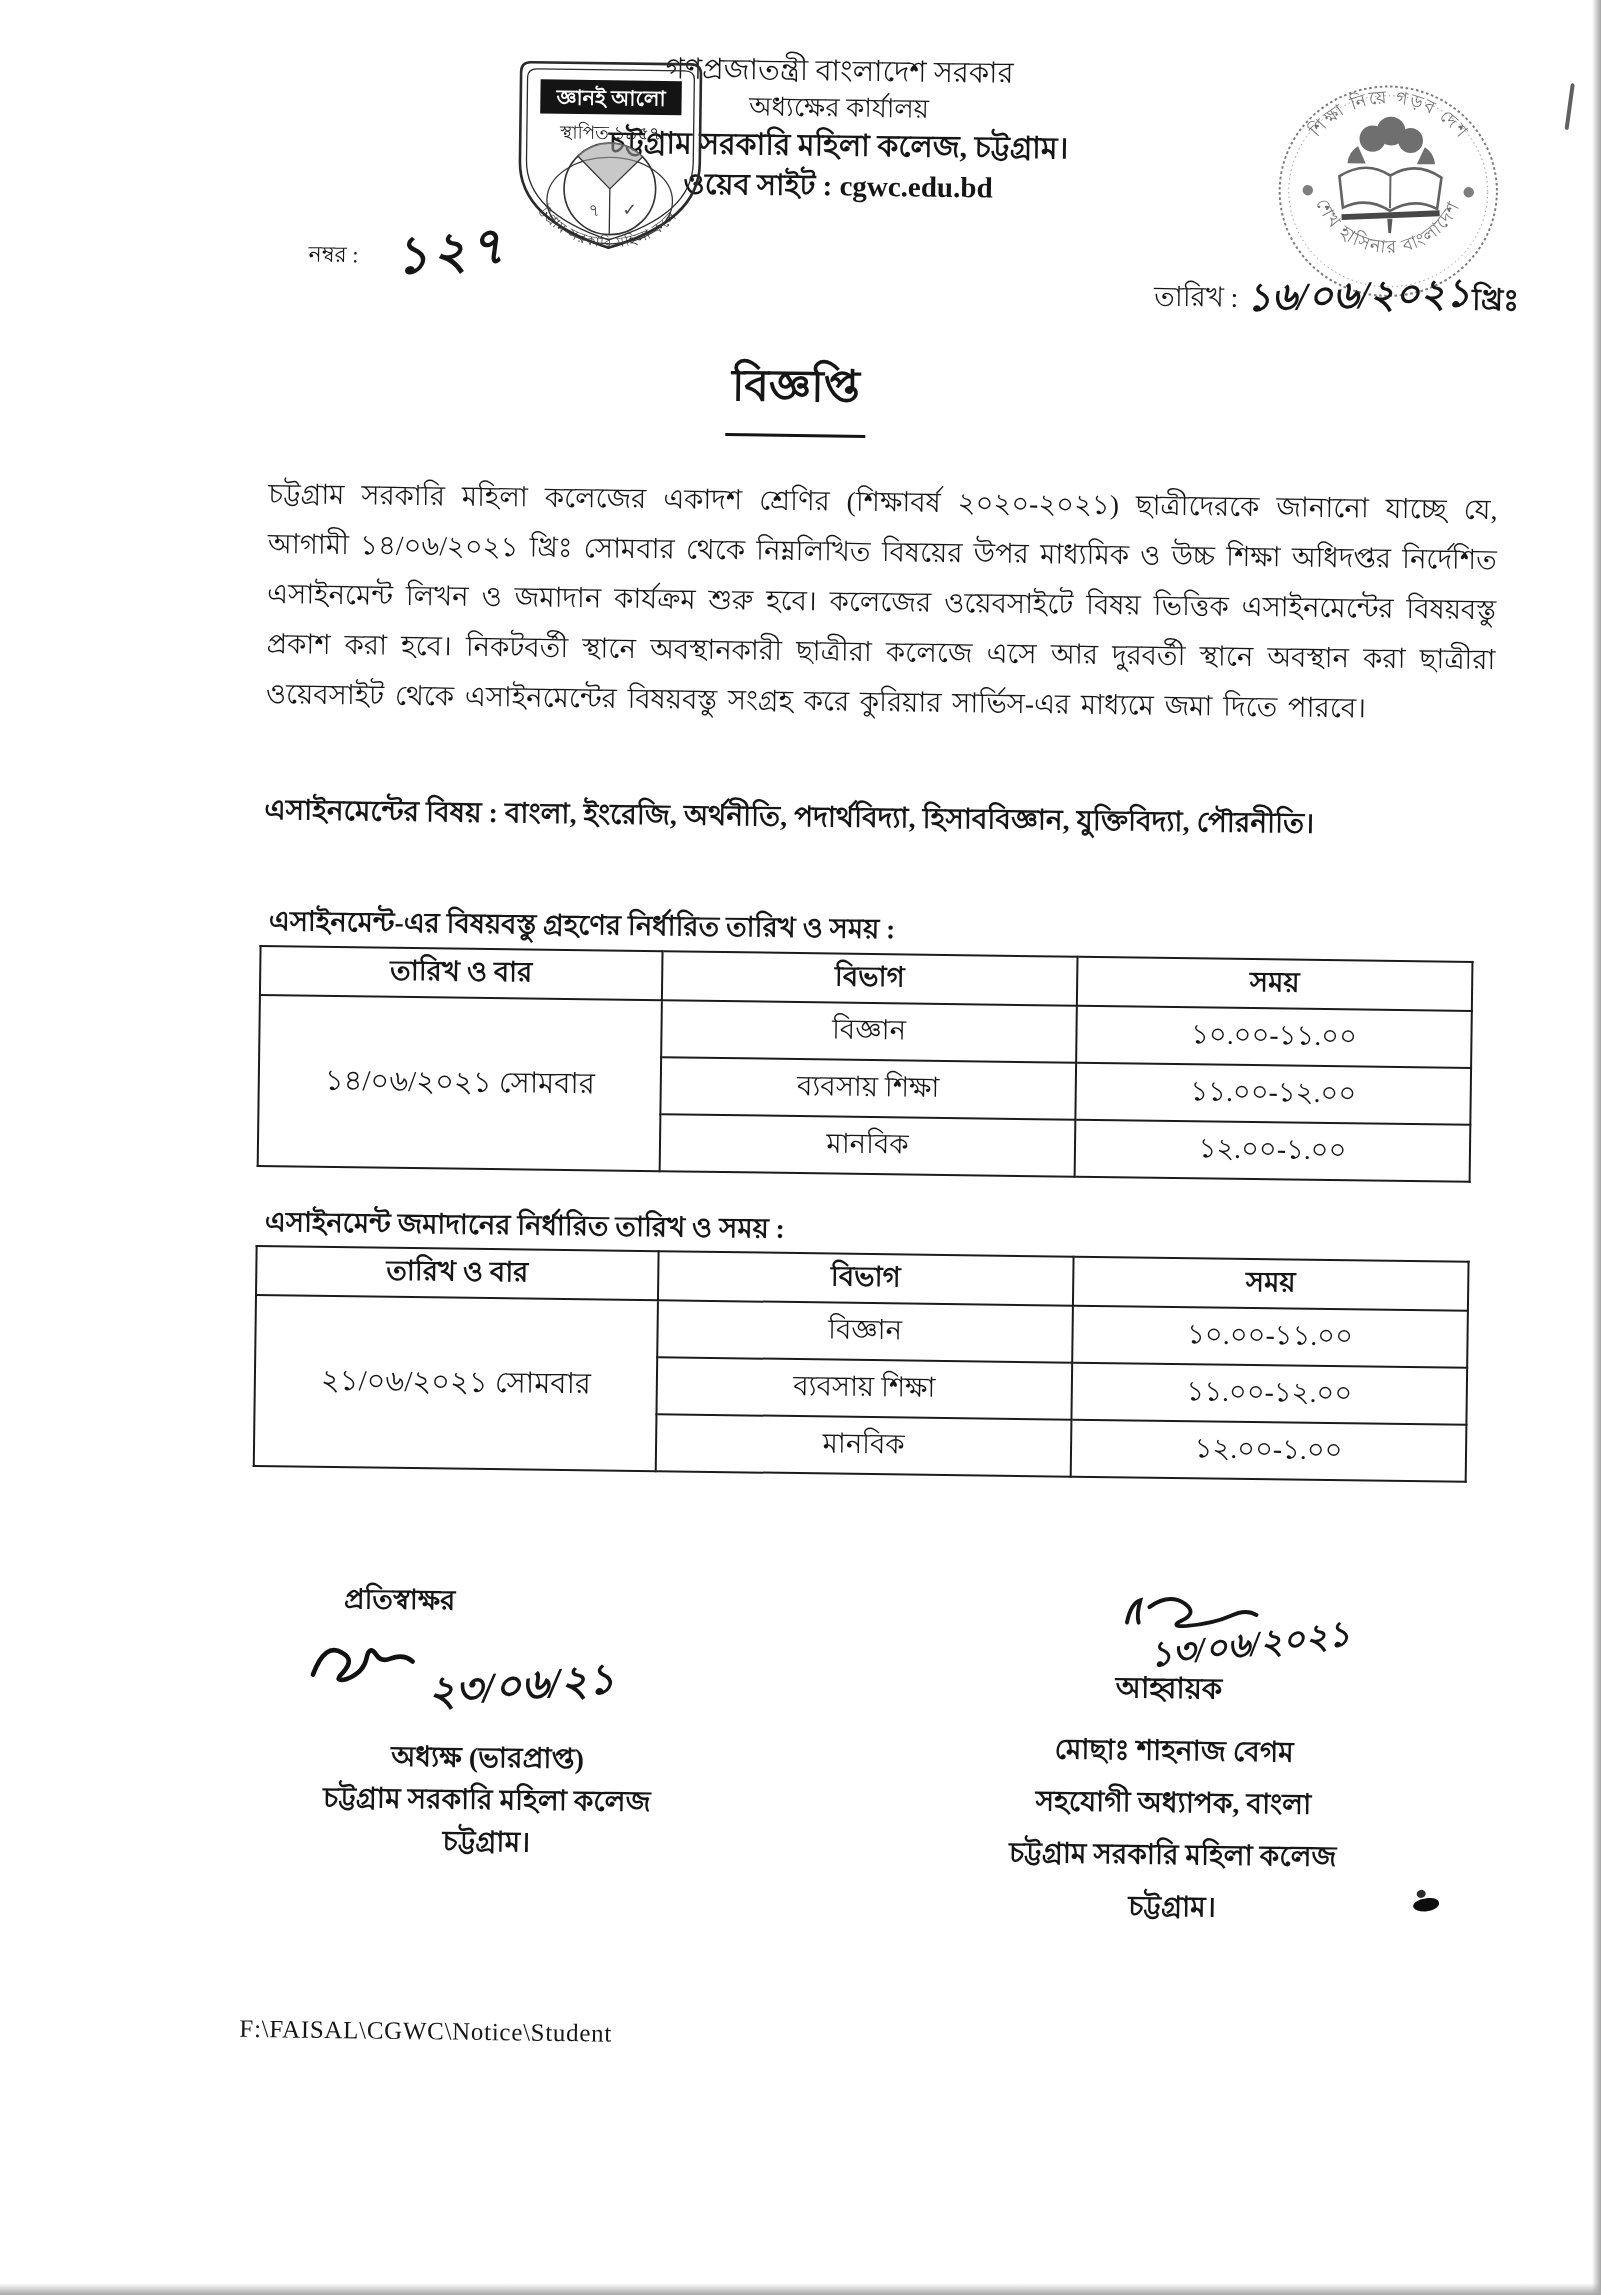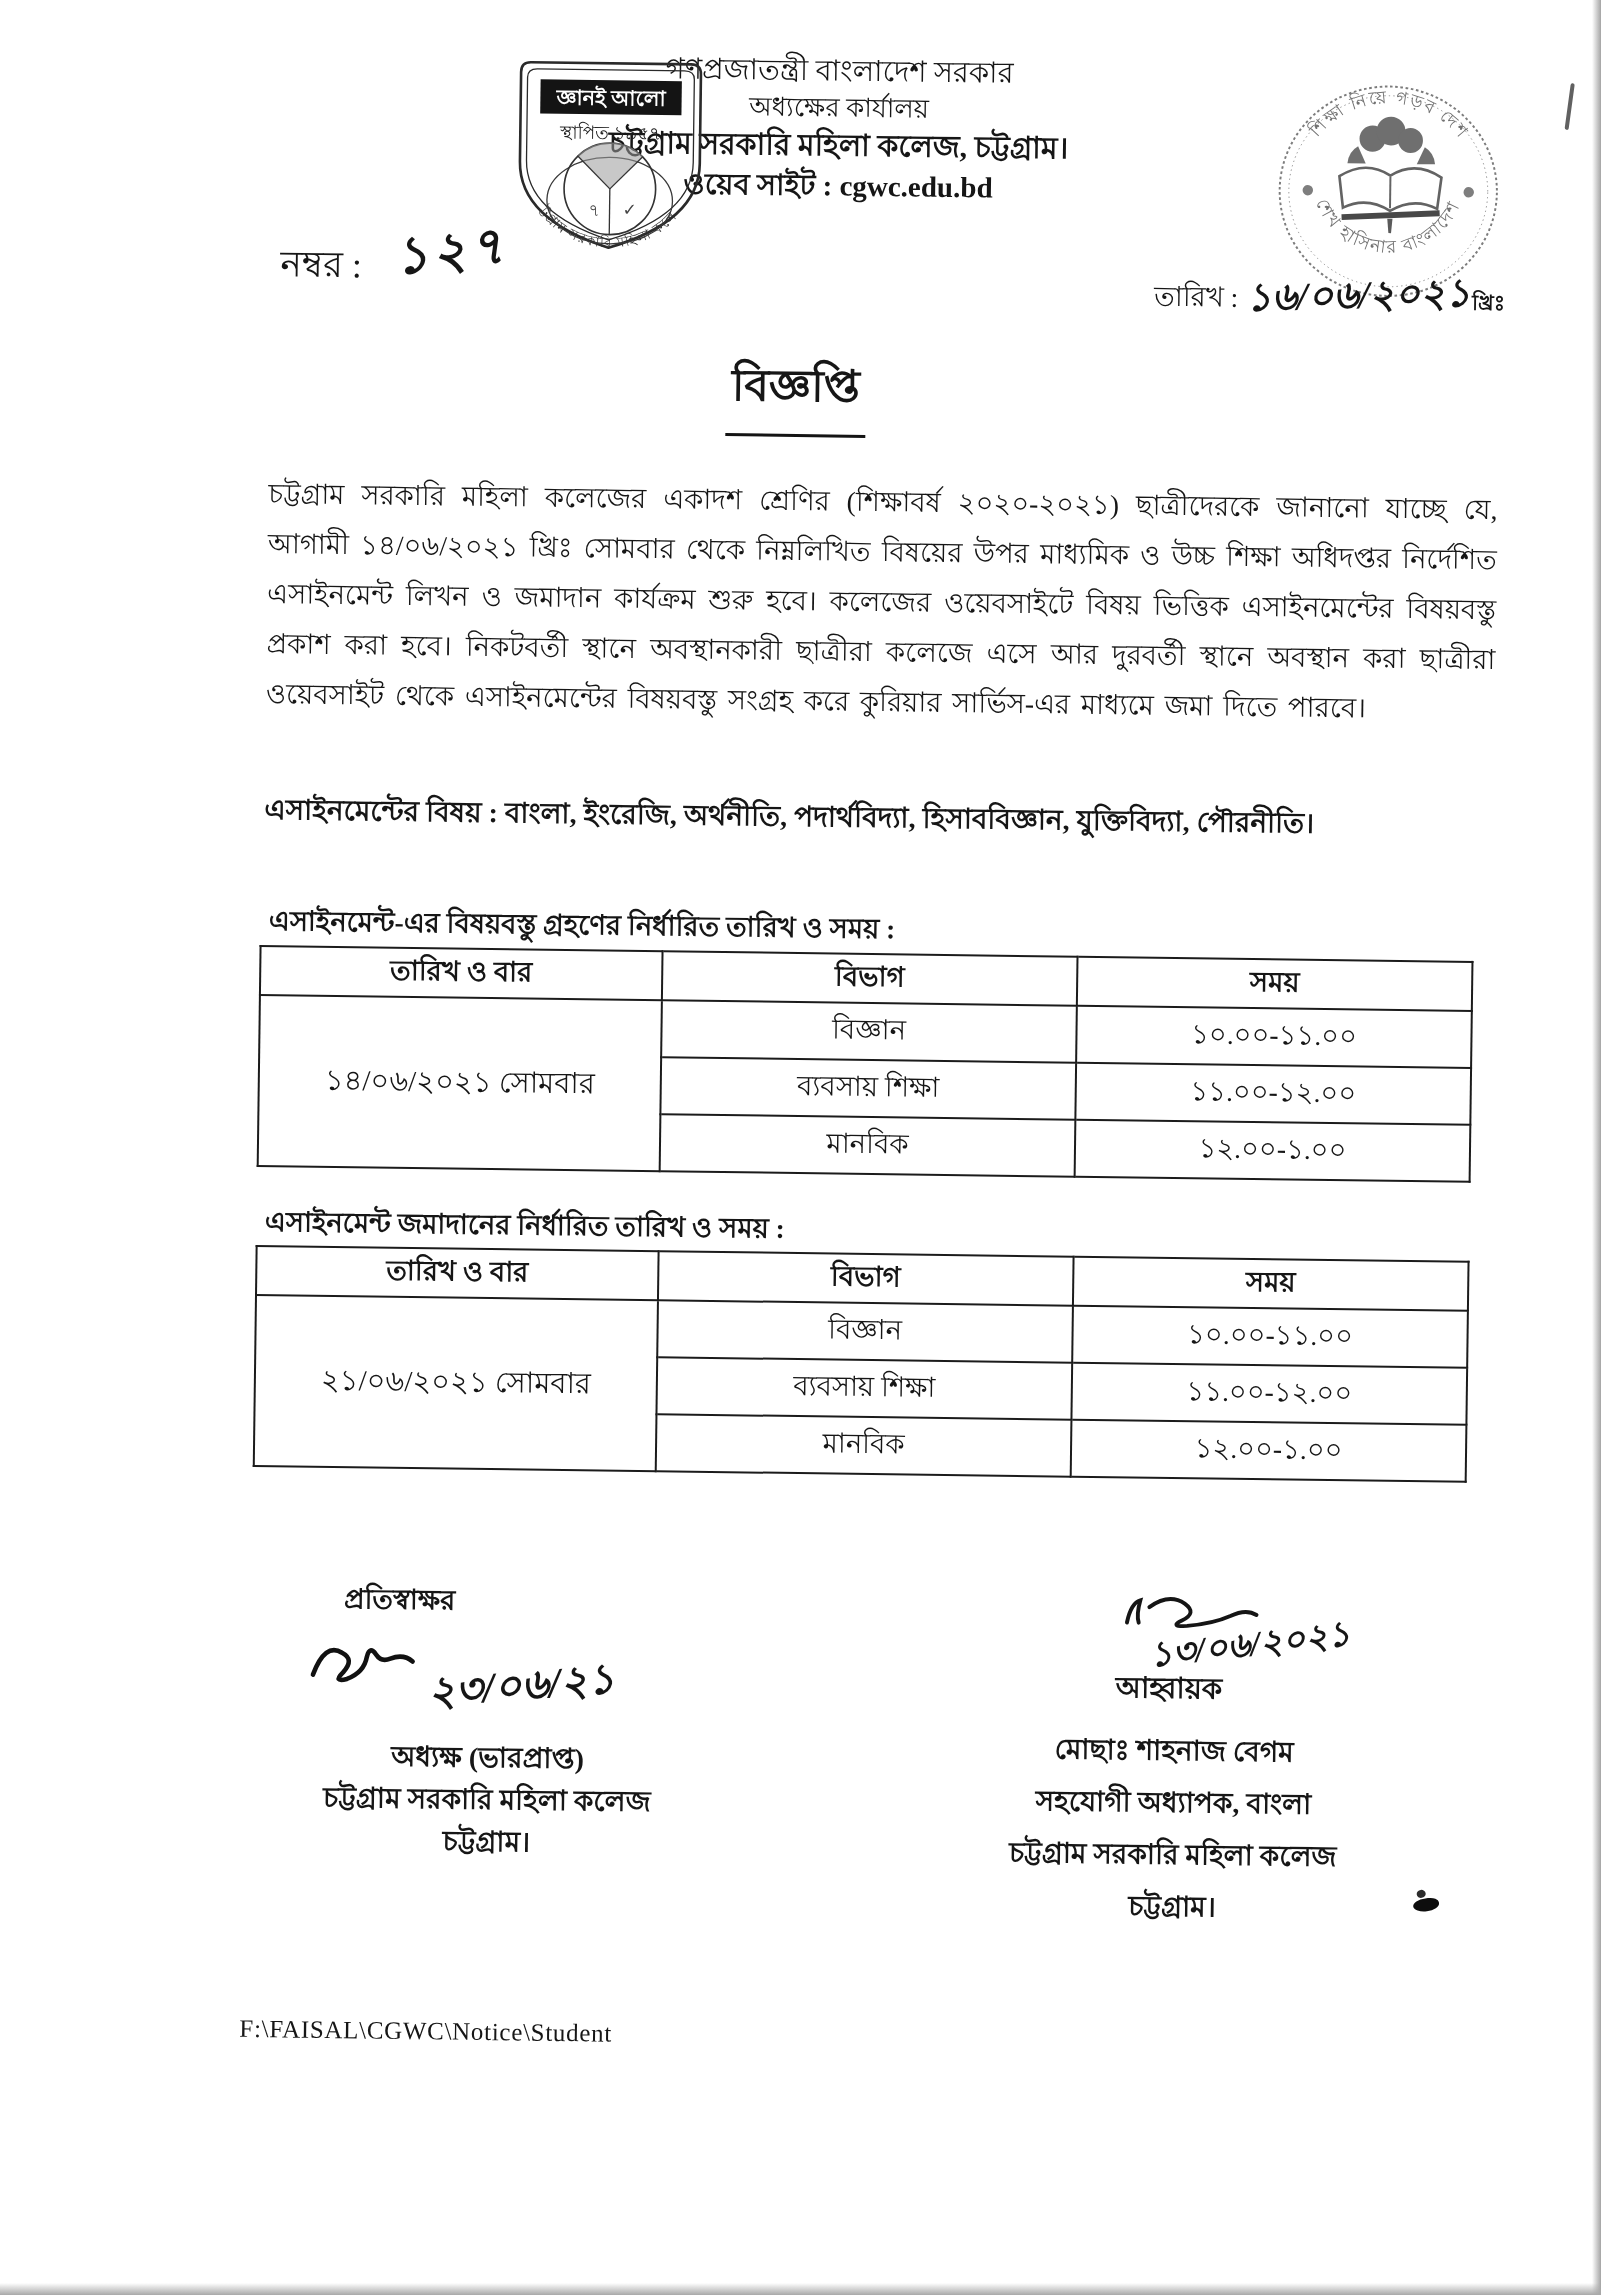--- a/index.html
+++ b/index.html
@@ -16,25 +16,25 @@
   .hdr .l1{font-size:29px;}
   .hdr .l2{font-size:26px;}
   .hdr .l3{font-size:30px; font-weight:bold;}
   .hdr .l4{font-size:29px; font-weight:bold;}
   .hdr .url{font-family:"Liberation Serif",serif; font-weight:bold;}
 
   .logo{left:509px; top:54px; width:206px; height:206px;}
   .seal{left:1276px; top:71px; width:236px; height:229px; opacity:.88;}
 
   
-  .numlbl{left:284px; top:243px; font-size:36px;text-align:center;}
+  .numlbl{left:312px; top:243px; font-size:22px;text-align:center;}
   .numval{left:398px; top:215px; font-size:52px; font-weight:bold; font-style:italic; transform:rotate(-7deg); letter-spacing:3.9px;}
   .dateline{left:1158px; top:257px; font-size:27.5px; white-space:nowrap;}
   .dateval{font-size:39px; font-weight:bold; font-style:italic; display:inline-block; transform:rotate(-2deg); margin:0 1.3px;}
-  .dateera{font-size:21px; font-weight:bold;}
+  .dateera{font-size:30px; font-weight:bold;}
 
   
   .title{left:0; top:353px; width:1602px; text-align:center;}
   .title span{display:inline-block; font-size:44px; font-weight:bold; border-bottom:3.3px solid #141414; padding:0 6.5px 7.9px;}
 
   
   .para{left:275px; top:476px; width:1229px; font-size:27.5px; line-height:50px; text-align:justify; word-spacing:3.9px;}
   .subs{left:275px; top:790px; width:1229px; font-size:28px; line-height:54px; font-weight:bold; text-align:left;}
   .tbllbl{font-size:27.5px; font-weight:600;}
   .lbl1{left:281px; top:907px;}

